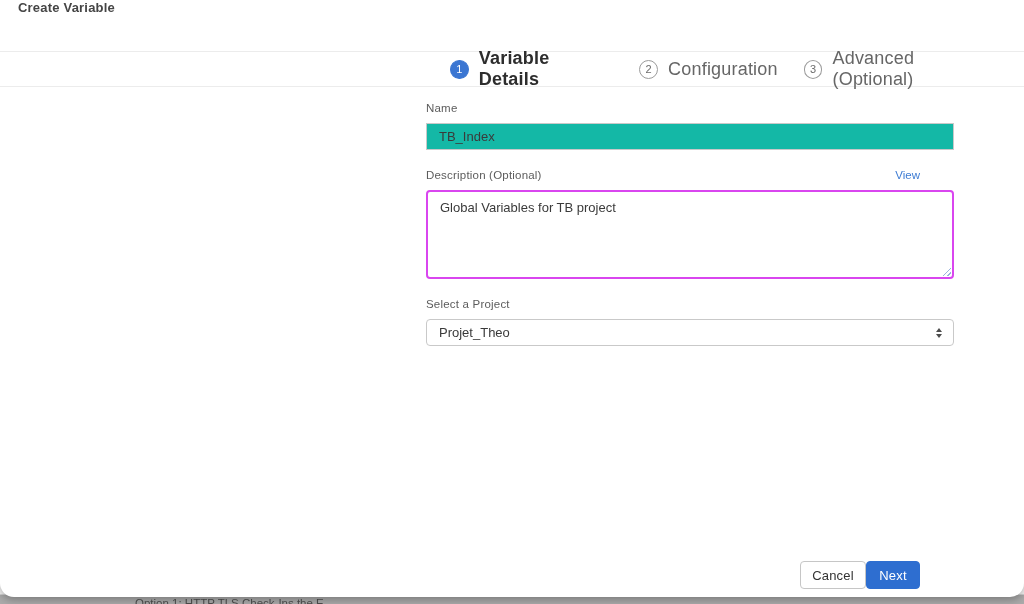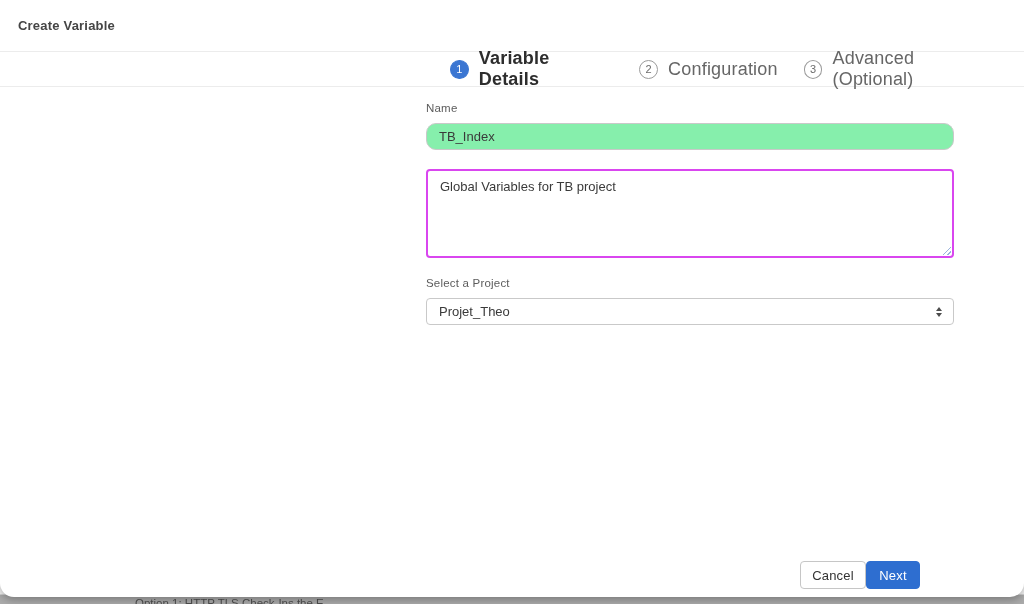--- a/index.html
+++ b/index.html
@@ -26,21 +26,21 @@
   
   .modal {
     position: absolute; top: 0; left: 0;
     width: 1024px; height: 597px;
     background: #ffffff;
     border-radius: 0 0 14px 14px;
     box-shadow: 0 3px 8px rgba(0,0,0,0.28);
   }
   .modal-header {
     height: 52px;
-    display: flex; align-items: center;
+    display: flex; align-items: flex-start;
     padding-left: 18px;
     border-bottom: 1px solid #ececec;
   }
   .modal-title {
     font-size: 13px; font-weight: bold; color: #454545;
     letter-spacing: .2px;
   }
 
   
   .stepper {
@@ -71,25 +71,25 @@
   }
   .label-row {
     display: flex; justify-content: space-between; align-items: baseline;
   }
   .view-link {
     font-size: 11.5px; color: #3e7cd3; text-decoration: none; cursor: pointer;
   }
   .text-input {
     margin-top: 9px;
     width: 528px; height: 27px;
-    border: 1px solid #c9c9c9; border-radius: 10px;
+    border: 1px solid #c9c9c9; border-radius: 0;
     padding: 0 12px;
     font-family: "Liberation Sans", sans-serif;
     font-size: 13px; color: #3a3a3a;
-    background: #86efac;
+    background: #14b8a6;
     outline: none; display: block;
   }
   .section { margin-top: 14px; margin-left: 34px; }
   .section + .section { margin-top: 19px; }
   .desc-box {
     position: relative; margin-top: 9px;
     width: 528px; height: 89px;
     border: 2px solid #d946ef; border-radius: 4px;
     background: #ffffff;
   }
@@ -188,20 +188,24 @@
     </div>
 
     <div class="form-area">
 
       <div class="section">
         <div class="field-label">Name</div>
         <input class="text-input" type="text" value="TB_Index" style="">
       </div>
 
       <div class="section">
+        <div class="label-row">
+          <span class="field-label">Description (Optional)</span>
+          <a class="view-link">View</a>
+        </div>
         <div class="desc-box">
           <textarea class="desc-textarea" style="">Global Variables for TB project</textarea>
           <span class="resize-handle"></span>
         </div>
       </div>
 
       <div class="section">
         <div class="field-label">Select a Project</div>
         <div class="select-box">
           <span>Projet_Theo</span>

